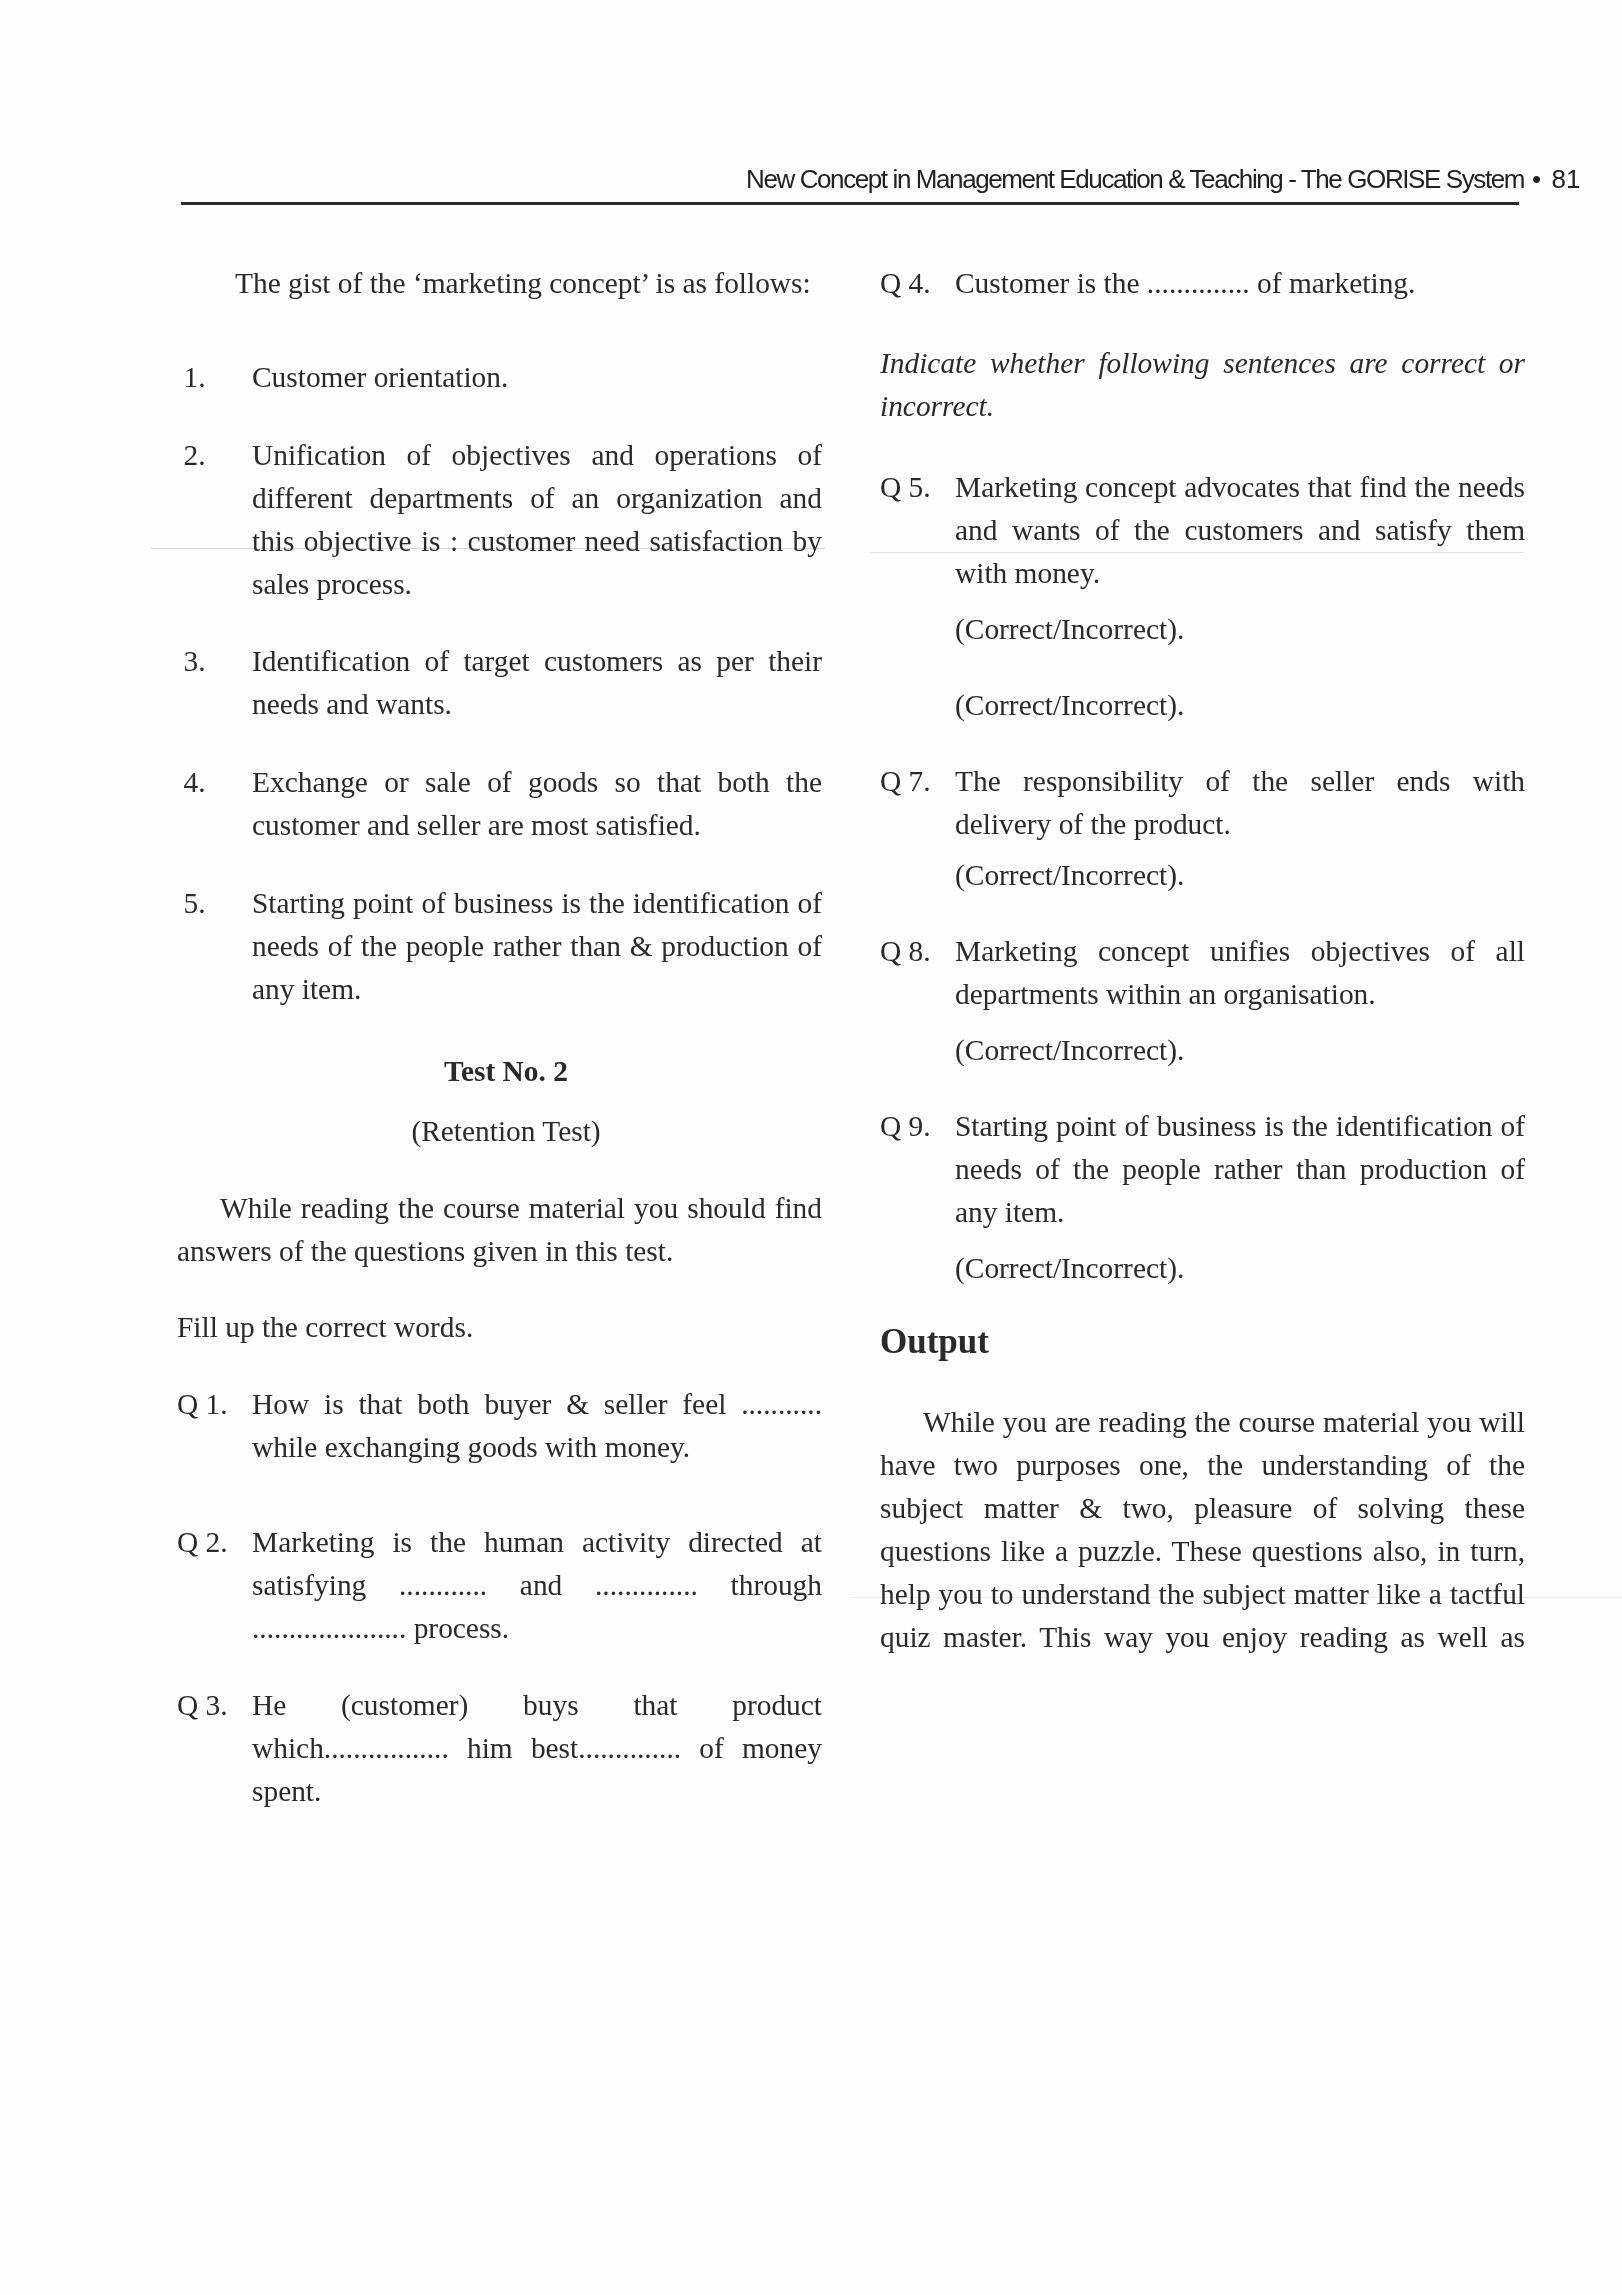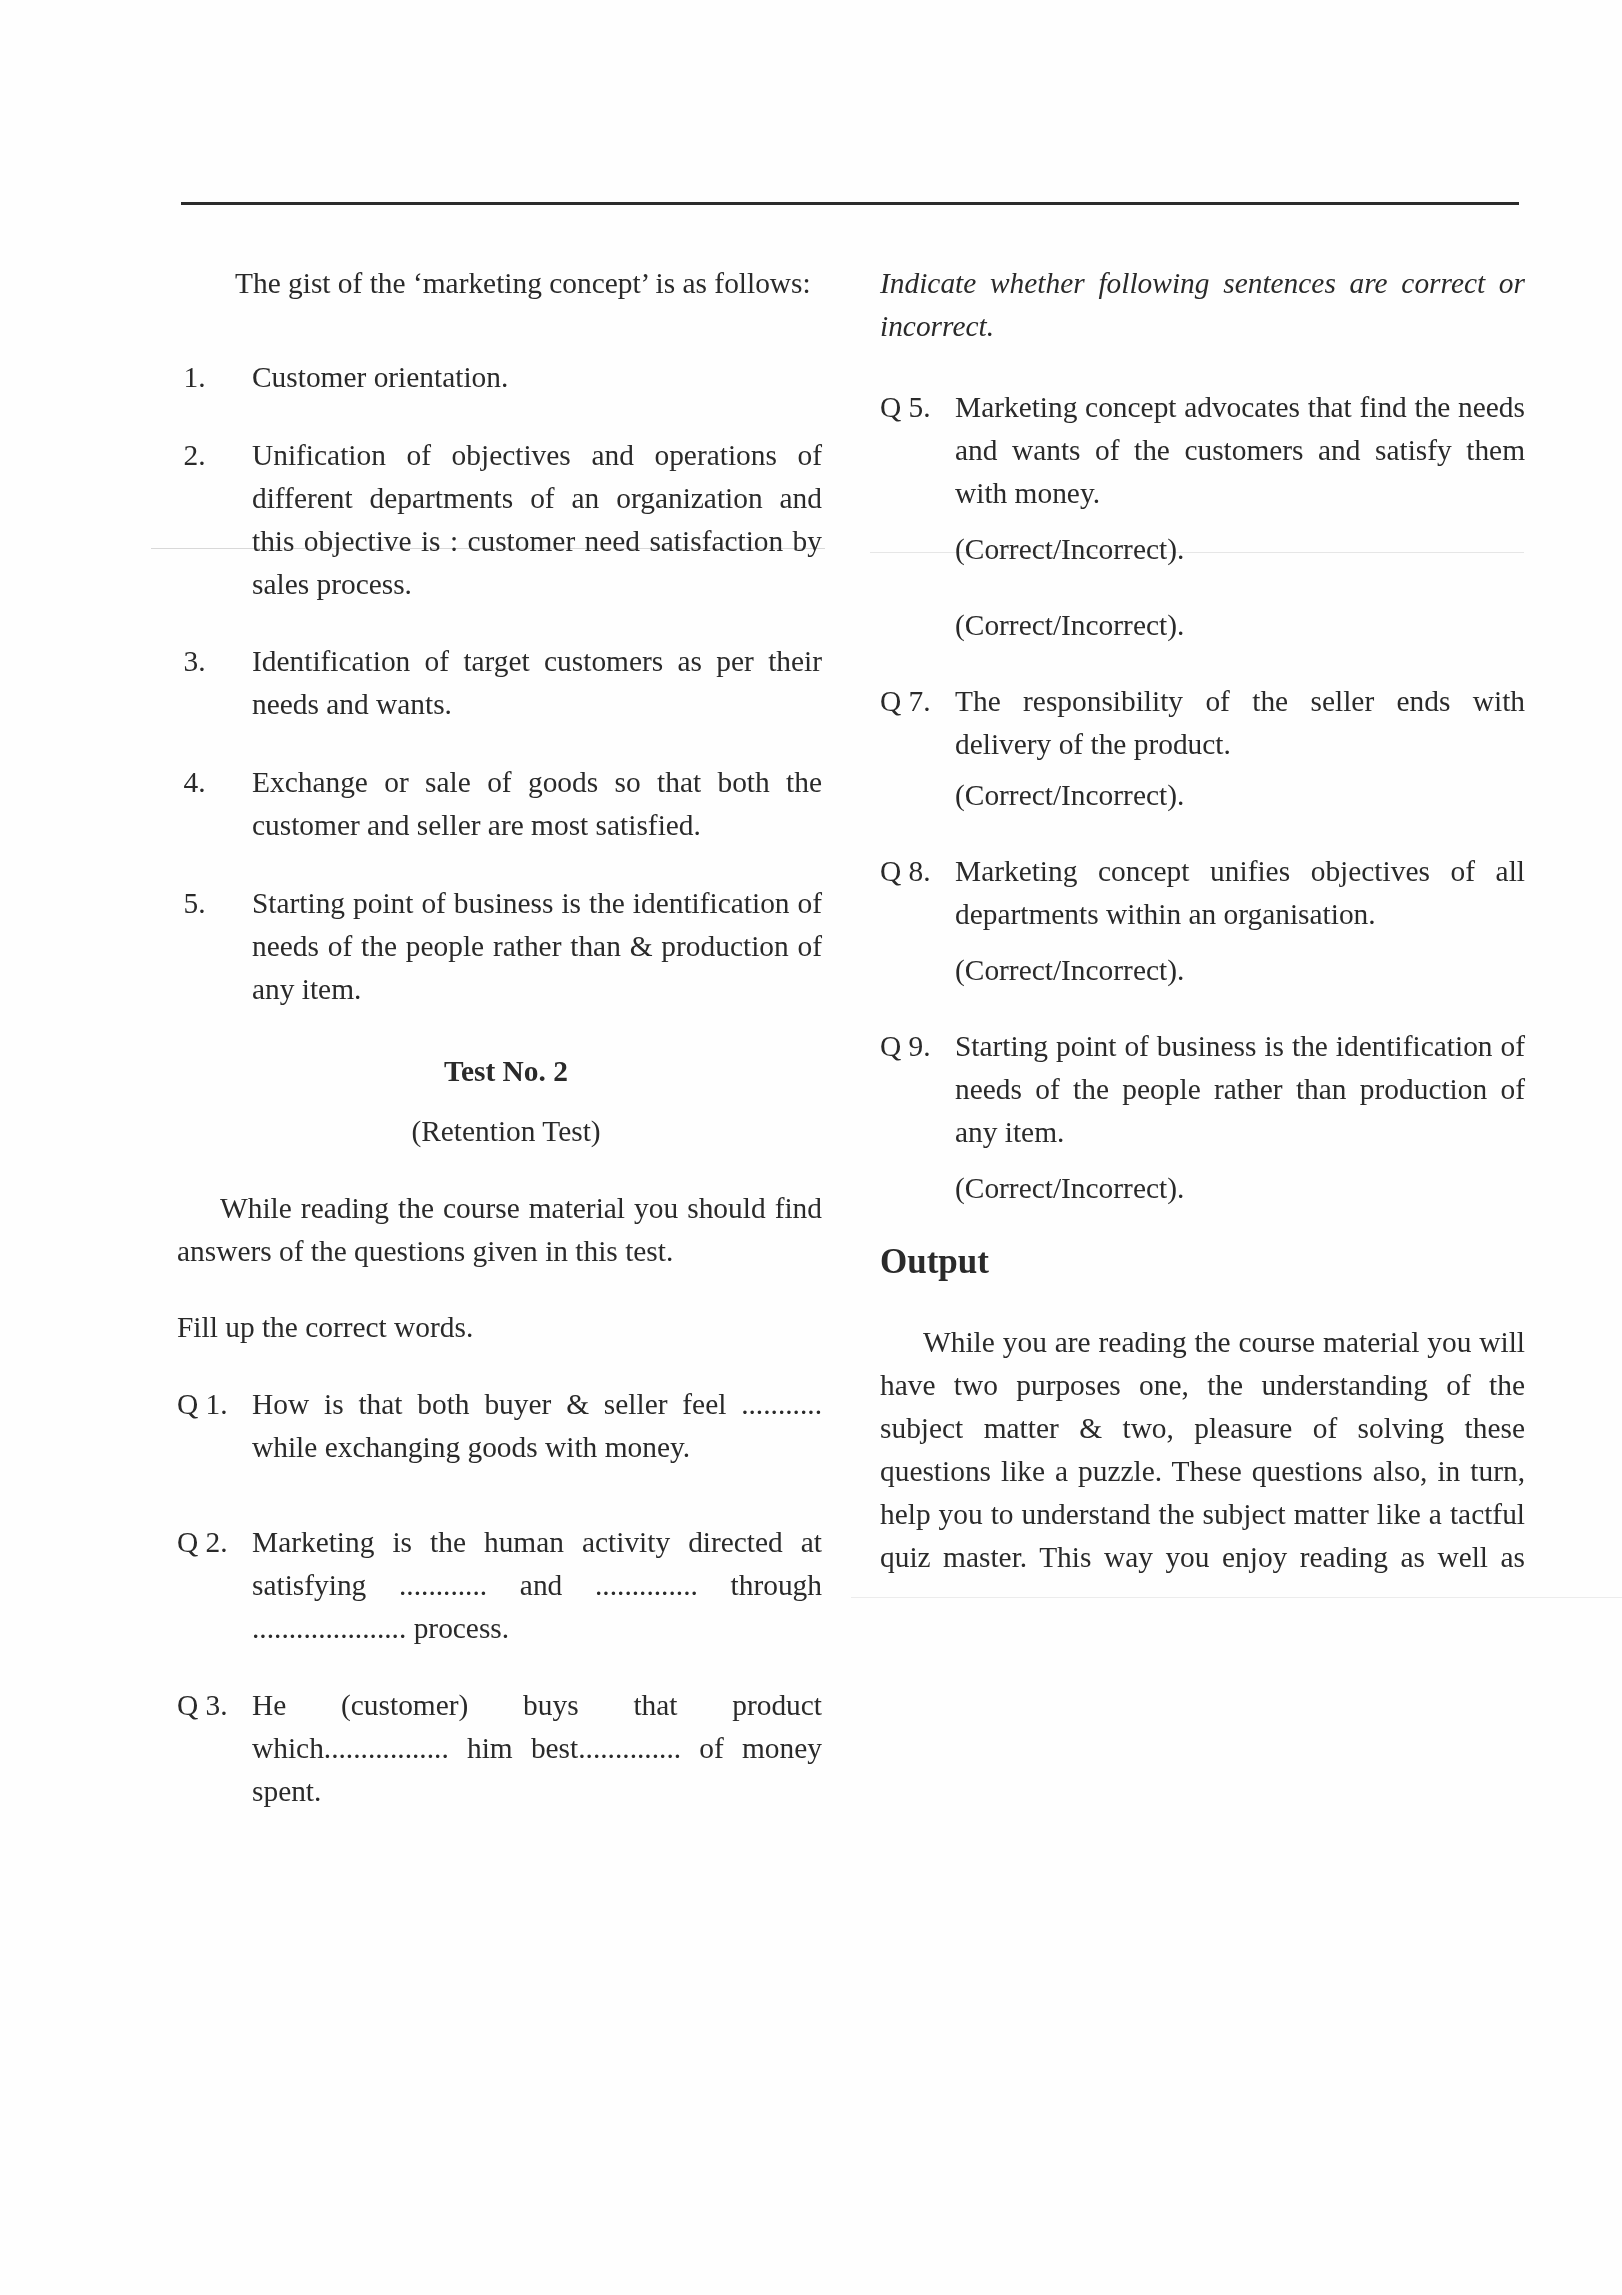--- a/index.html
+++ b/index.html
@@ -33,20 +33,23 @@
   .italic { font-style: italic; }
   .section-head { font-weight: bold; font-size: 35px; }
 
   .scan-line { position: absolute; height: 1.3px; background: #d8d8d8; }
 </style>
 </head>
 <body>
 
 <div class="page">
 
+  <div class="running-head">
+    <span>New Concept in Management Education &amp; Teaching - The GORISE System</span><span class="bullet">•</span><span class="page-num">81</span>
+  </div>
   <div class="head-rule"></div>
 
   <div class="scan-line" style="left:151px; top:548px; width:674px;"></div>
   <div class="scan-line" style="left:870px; top:552px; width:654px; background:#e6e6e6;"></div>
   <div class="scan-line" style="left:851px; top:1597px; width:772px; background:#ececec;"></div>
 
   <div class="col left">
     <p class="just indent" style="margin-bottom:51px;">The gist of the ‘marketing concept’ is as follows:</p>
 
     <div class="item" style="margin-bottom:35px;">
@@ -84,20 +87,24 @@
       <span class="qnum">Q 2.</span>
       <span>Marketing is the human activity directed at satisfying ............ and .............. through ..................... process.</span>
     </div>
     <div class="q">
       <span class="qnum">Q 3.</span>
       <span>He (customer) buys that product which................. him best.............. of money spent.</span>
     </div>
   </div>
 
   <div class="col right">
+    <div class="q" style="margin-bottom:37px;">
+      <span class="qnum">Q 4.</span>
+      <span>Customer is the .............. of marketing.</span>
+    </div>
 
     <p class="italic just" style="margin-bottom:38px;">Indicate whether following sentences are correct or incorrect.</p>
 
     <div class="q" style="margin-bottom:13px;">
       <span class="qnum">Q 5.</span>
       <span>Marketing concept advocates that find the needs and wants of the customers and satisfy them with money.</span>
     </div>
     <p class="ci" style="margin-bottom:33px;">(Correct/Incorrect).</p>
 
     <p class="ci" style="margin-bottom:33px;">(Correct/Incorrect).</p>

